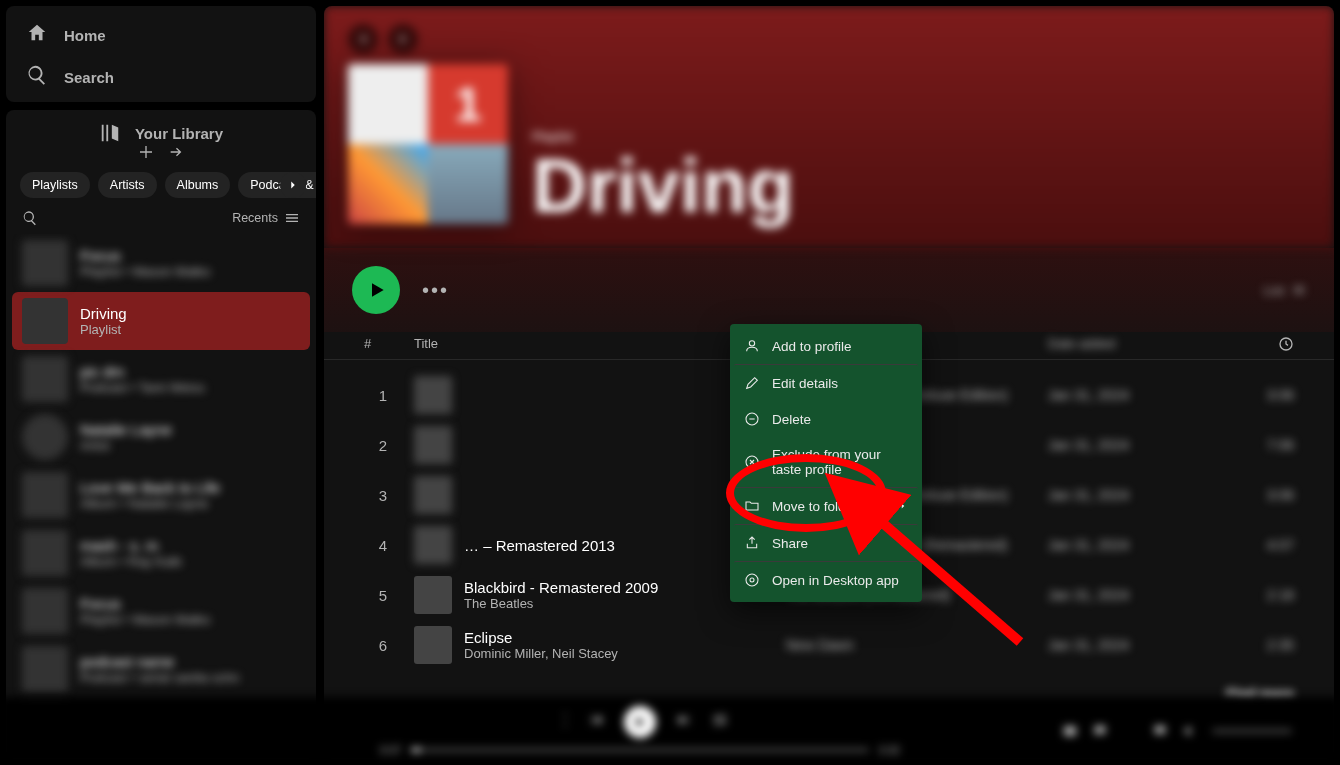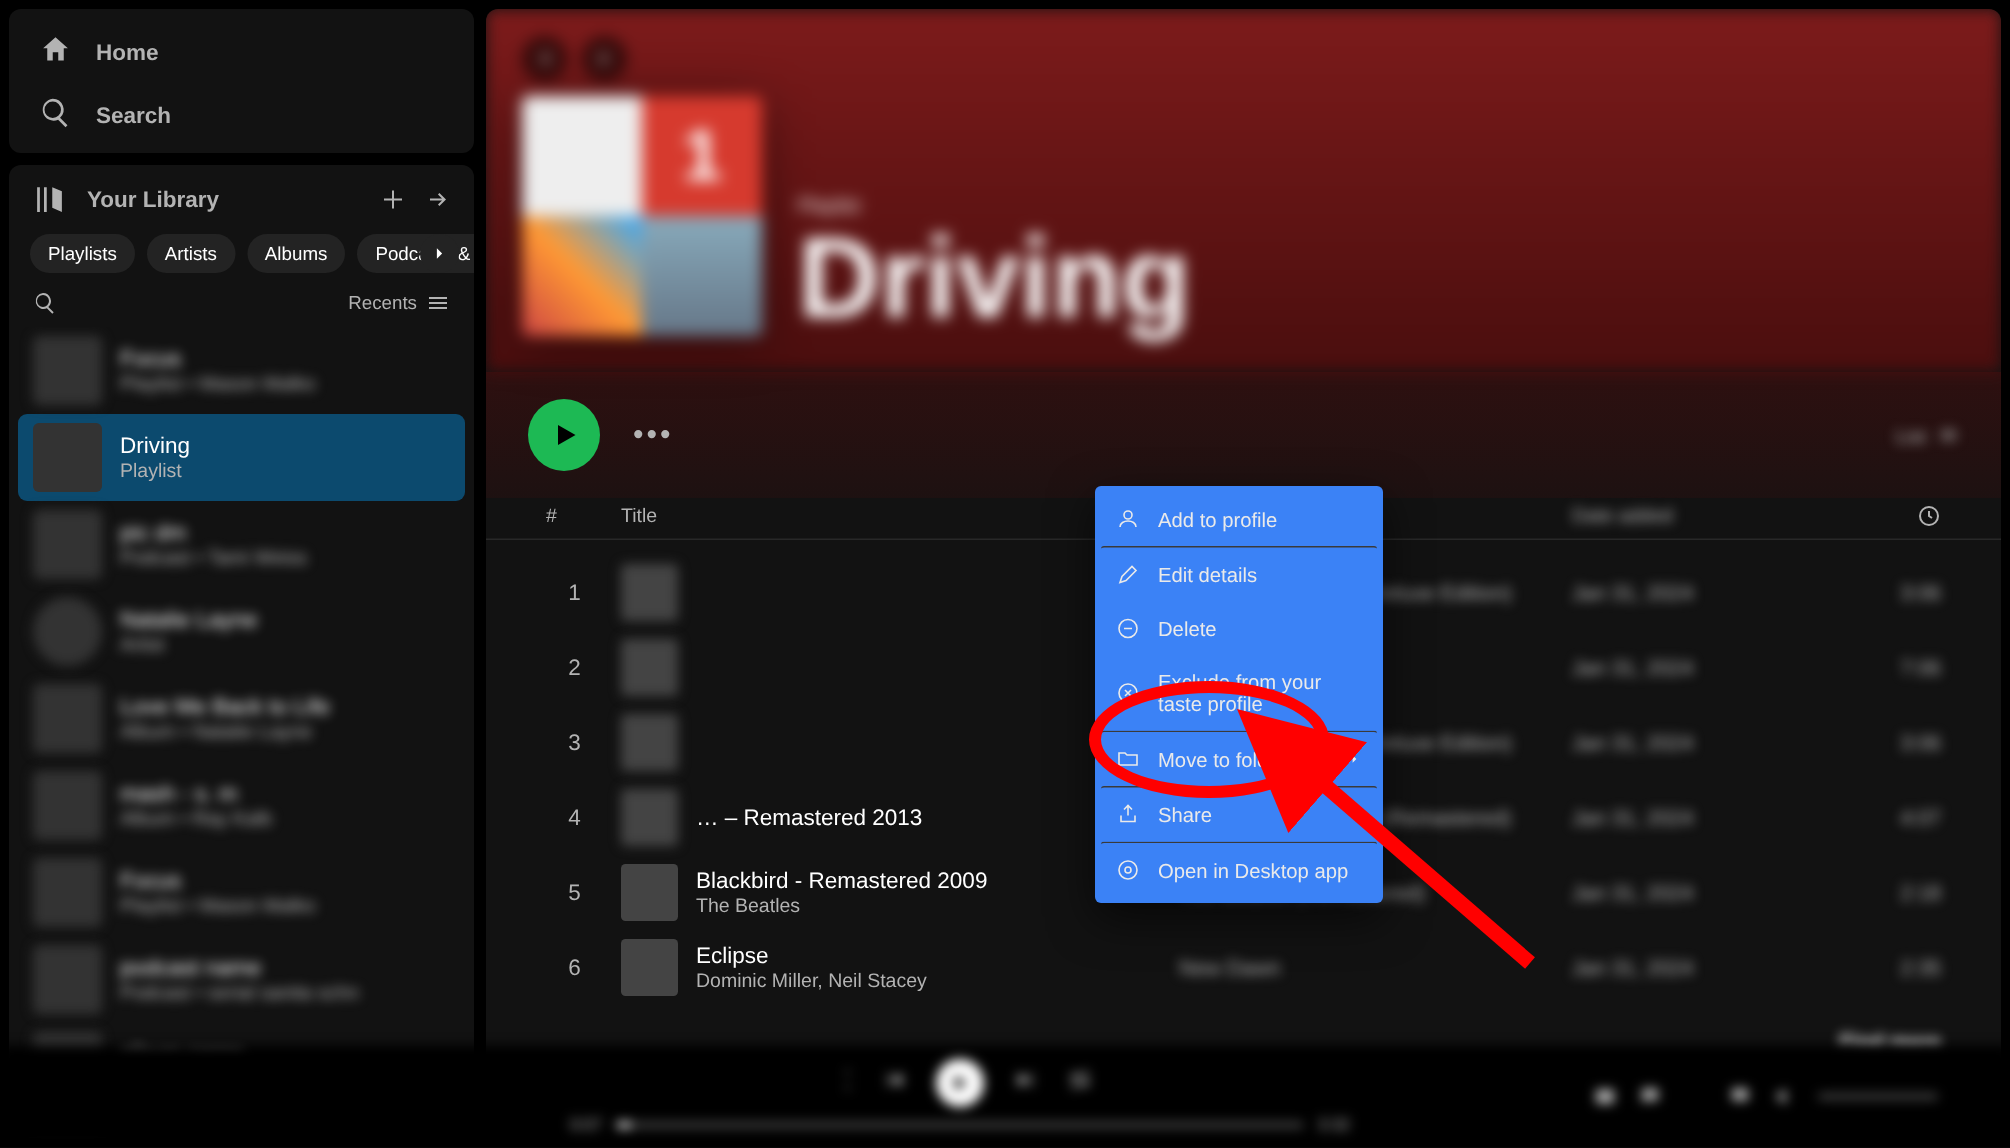--- a/index.html
+++ b/index.html
@@ -17,35 +17,35 @@
   *{box-sizing:border-box;margin:0;padding:0;font-family:-apple-system,BlinkMacSystemFont,"Segoe UI",sans-serif;}
   body{background:var(--bg);color:var(--text);width:1340px;height:765px;overflow:hidden;position:relative;}
   .app{display:flex;height:100%;gap:8px;padding:6px;}
   
   .sidebar{width:310px;display:flex;flex-direction:column;gap:8px;}
   .top-panel,.lib-panel{background:var(--panel);border-radius:8px;}
   .top-panel{padding:6px 0;}
   .top-row{display:flex;align-items:flex-end;gap:16px;padding:10px 20px;color:var(--text-dim);font-weight:600;font-size:15px;cursor:pointer;}
   .top-row svg{width:22px;height:22px;fill:currentColor;}
   .lib-panel{flex:1;display:flex;flex-direction:column;overflow:hidden;}
-  .lib-hdr{display:flex;align-items:center;justify-content:space-between;padding:12px 16px;}
+  .lib-hdr{display:flex;align-items:center;justify-content:space-between;padding:12px 16px;flex-direction:column;}
   .lib-title{display:flex;align-items:center;gap:14px;color:var(--text-dim);font-weight:600;font-size:15px;}
   .lib-title svg{width:22px;height:22px;fill:currentColor;}
   .lib-actions{display:flex;gap:14px;color:var(--text-dim);}
   .lib-actions svg{width:16px;height:16px;fill:currentColor;cursor:pointer;}
   .chips{display:flex;gap:8px;padding:0 14px 8px;overflow:hidden;position:relative;align-items:center;}
   .chip{background:#232323;color:var(--text);border-radius:20px;font-size:12.5px;padding:6px 12px;white-space:nowrap;cursor:pointer;}
   .chip-next{position:absolute;right:10px;width:26px;height:26px;border-radius:50%;background:#232323;display:flex;align-items:center;justify-content:center;cursor:pointer;}
   .chip-next svg{width:14px;height:14px;fill:var(--text);}
   .filter-row{display:flex;align-items:flex-start;justify-content:space-between;padding:4px 16px 8px;}
   .filter-row svg{width:16px;height:16px;fill:var(--text-dim);}
   .recents{font-size:12.5px;color:var(--text-dim);display:flex;align-items:center;gap:6px;}
   .lib-list{flex:1;overflow:hidden;}
   .lib-item{display:flex;align-items:center;gap:12px;padding:6px 10px;border-radius:6px;margin:0 6px;cursor:pointer;}
-  .lib-item.selected{background:#0c4a6e;}
+  .lib-item.selected{background:#7f1d1d;}
   .thumb{width:46px;height:46px;border-radius:4px;background:#333;flex:none;}
   .thumb.round{border-radius:50%;}
   .li-txt{min-width:0;}
   .li-title{font-size:15px;color:var(--text);white-space:nowrap;overflow:hidden;text-overflow:ellipsis;}
   .li-sub{font-size:13px;color:var(--text-dim);white-space:nowrap;overflow:hidden;text-overflow:ellipsis;}
   .blur{filter:blur(4px);}
   .blur-more{filter:blur(5px);}
 
   
   .main{flex:1;background:var(--panel);border-radius:8px;overflow:hidden;display:flex;flex-direction:column;position:relative;}
@@ -79,21 +79,21 @@
   .ttitle{display:flex;align-items:center;gap:12px;min-width:0;}
   .tthumb{width:38px;height:38px;border-radius:3px;background:#444;flex:none;}
   .ttxt{min-width:0;}
   .tsong{color:var(--text);font-size:15px;white-space:nowrap;overflow:hidden;text-overflow:ellipsis;}
   .tartist{font-size:13px;white-space:nowrap;overflow:hidden;text-overflow:ellipsis;}
   .talbum,.tdate{white-space:nowrap;overflow:hidden;text-overflow:ellipsis;}
   .tdur{text-align:right;}
   .findmore{text-align:right;padding:16px 40px;font-weight:700;font-size:14px;}
 
   
-  .ctx{position:absolute;top:318px;left:406px;width:192px;background:#3b82f6;border-radius:4px;padding:4px;box-shadow:0 10px 30px rgba(0,0,0,.6);z-index:50;font-size:13.5px;}
+  .ctx{position:absolute;top:318px;left:406px;width:192px;background:#14532d;border-radius:4px;padding:4px;box-shadow:0 10px 30px rgba(0,0,0,.6);z-index:50;font-size:13.5px;}
   .ctx-item{display:flex;align-items:center;gap:12px;padding:10px 10px;border-radius:2px;color:#eaeaea;cursor:pointer;}
   .ctx-item.sep{border-top:1px solid #3a3a3a;}
   .ctx-item svg{width:16px;height:16px;fill:none;stroke:currentColor;stroke-width:1.6;flex:none;}
   .ctx-sub{margin-left:auto;}
   .ctx-sub svg{width:10px;height:10px;fill:currentColor;stroke:none;}
 
   
   .ann{position:absolute;pointer-events:none;z-index:60;}
   .ann-ellipse{position:absolute;top:448px;left:402px;width:160px;height:78px;border:8px solid #ff0000;border-radius:50%;}
   .ann-arrow{position:absolute;top:476px;left:516px;}

